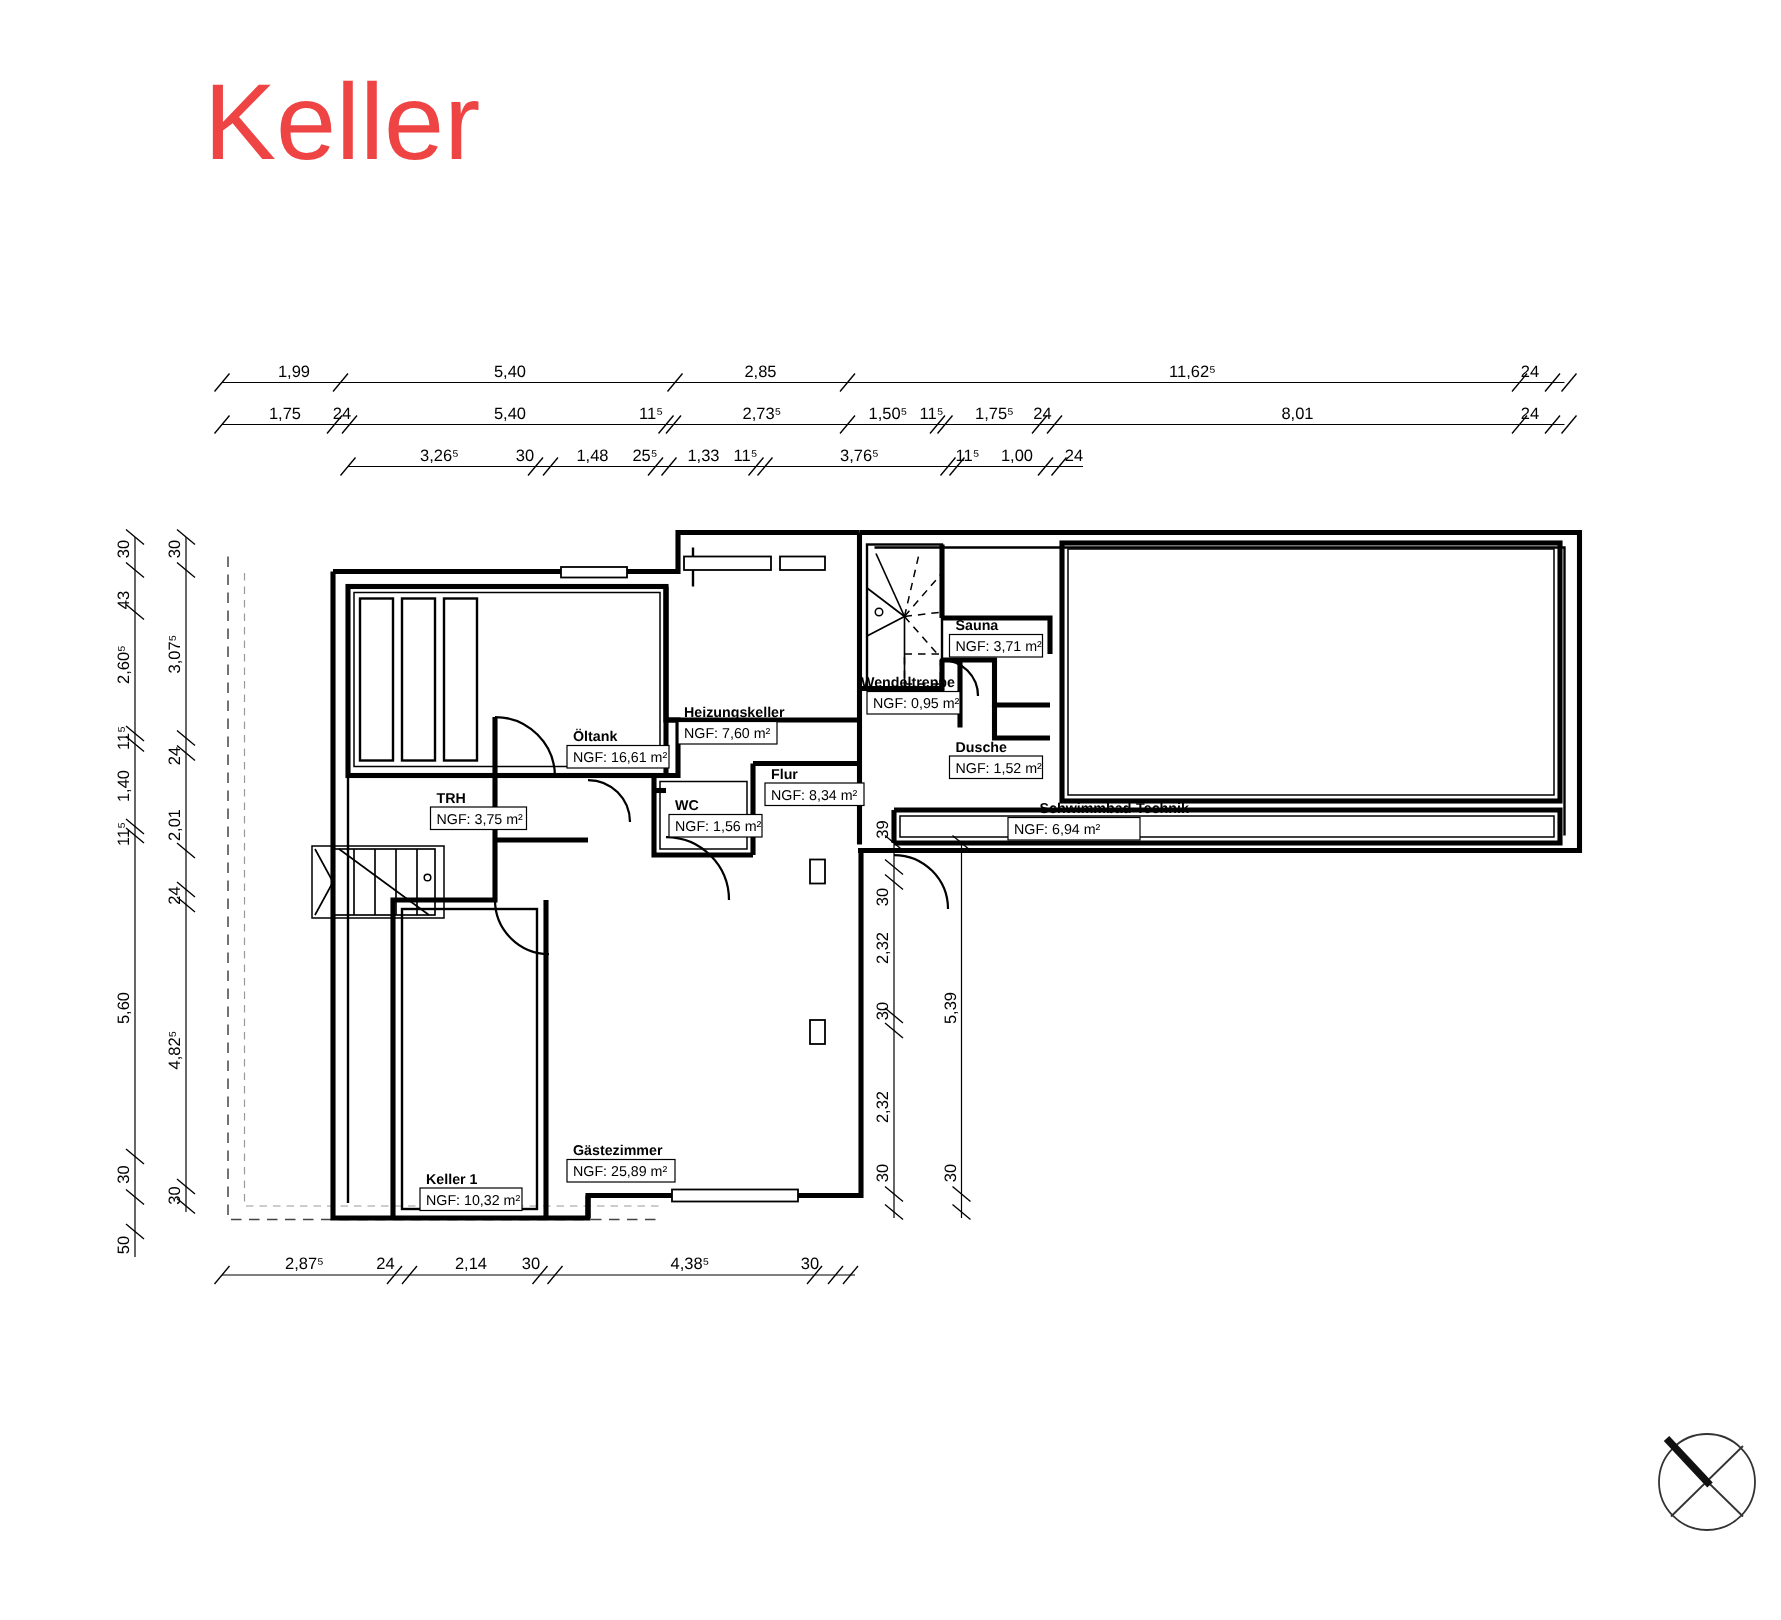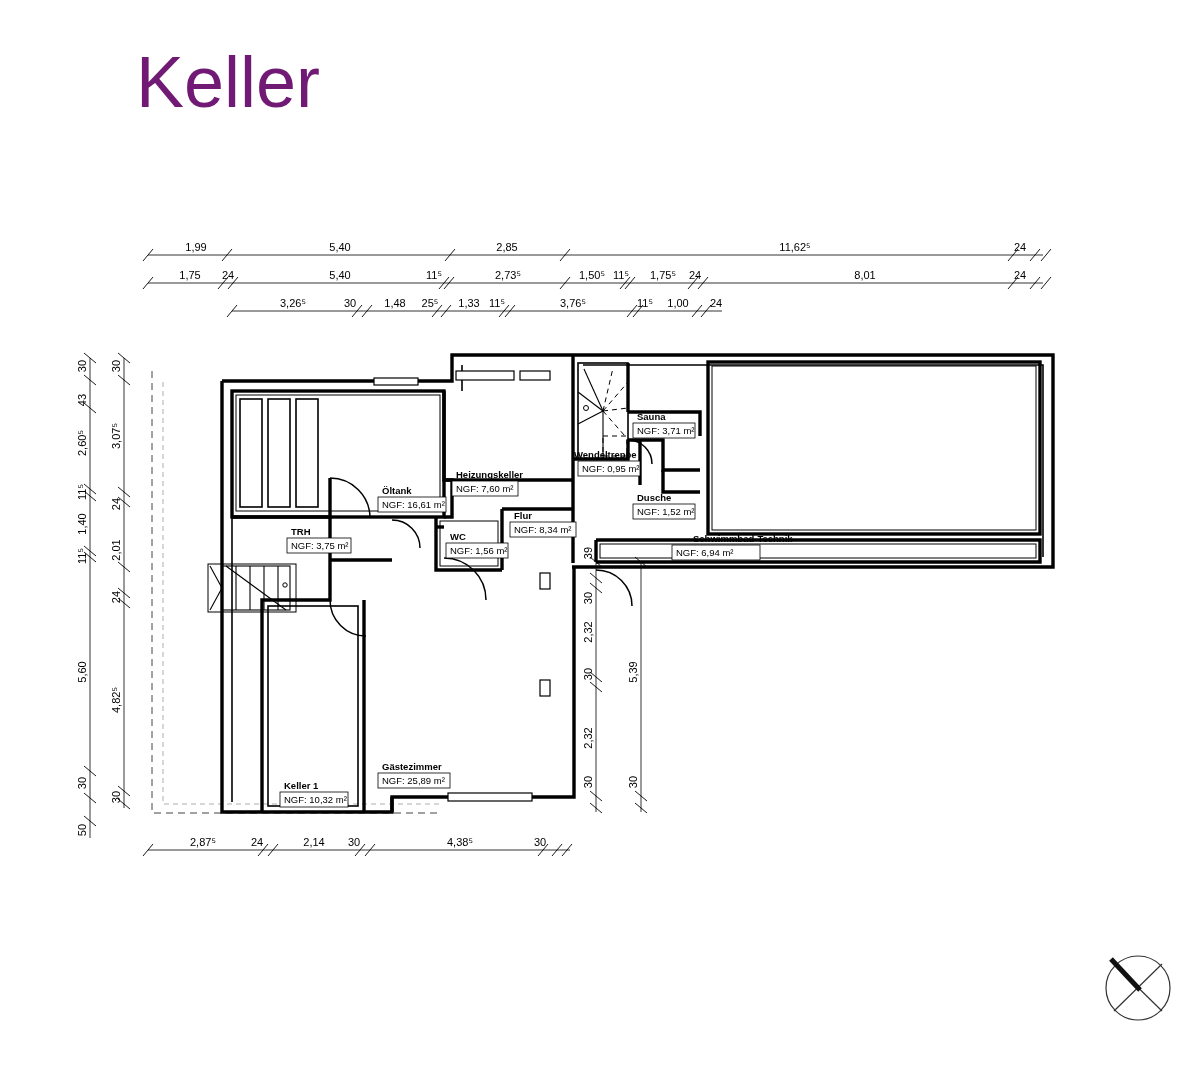--- a/index.html
+++ b/index.html
@@ -3,21 +3,21 @@
 <meta charset="utf-8">
 <style>
   html,body{margin:0;padding:0;}
   body{
     width:1187px;height:1080px;background:#ffffff;
     font-family:"Liberation Sans", sans-serif;
     position:relative;overflow:hidden;
   }
   #plan-title{
     position:absolute;left:136px;top:46px;
-    font-size:72px;line-height:72px;color:#701a75;font-weight:400;
+    font-size:72px;line-height:72px;color:#ef4444;font-weight:400;
     letter-spacing:0px;
   }
   svg#floorplan{position:absolute;left:0;top:0;}
   .wall{fill:none;stroke:#000;stroke-width:3.4;}
   .wall-thin{fill:none;stroke:#000;stroke-width:1.6;}
   .wall-hair{fill:none;stroke:#000;stroke-width:1.0;}
   .dim-line{stroke:#000;stroke-width:0.8;fill:none;}
   .dim-tick{stroke:#000;stroke-width:0.9;}
   .dashed{fill:none;stroke:#444;stroke-width:1.0;stroke-dasharray:7 5;}
   .dash-light{fill:none;stroke:#999;stroke-width:0.8;stroke-dasharray:5 4;}

